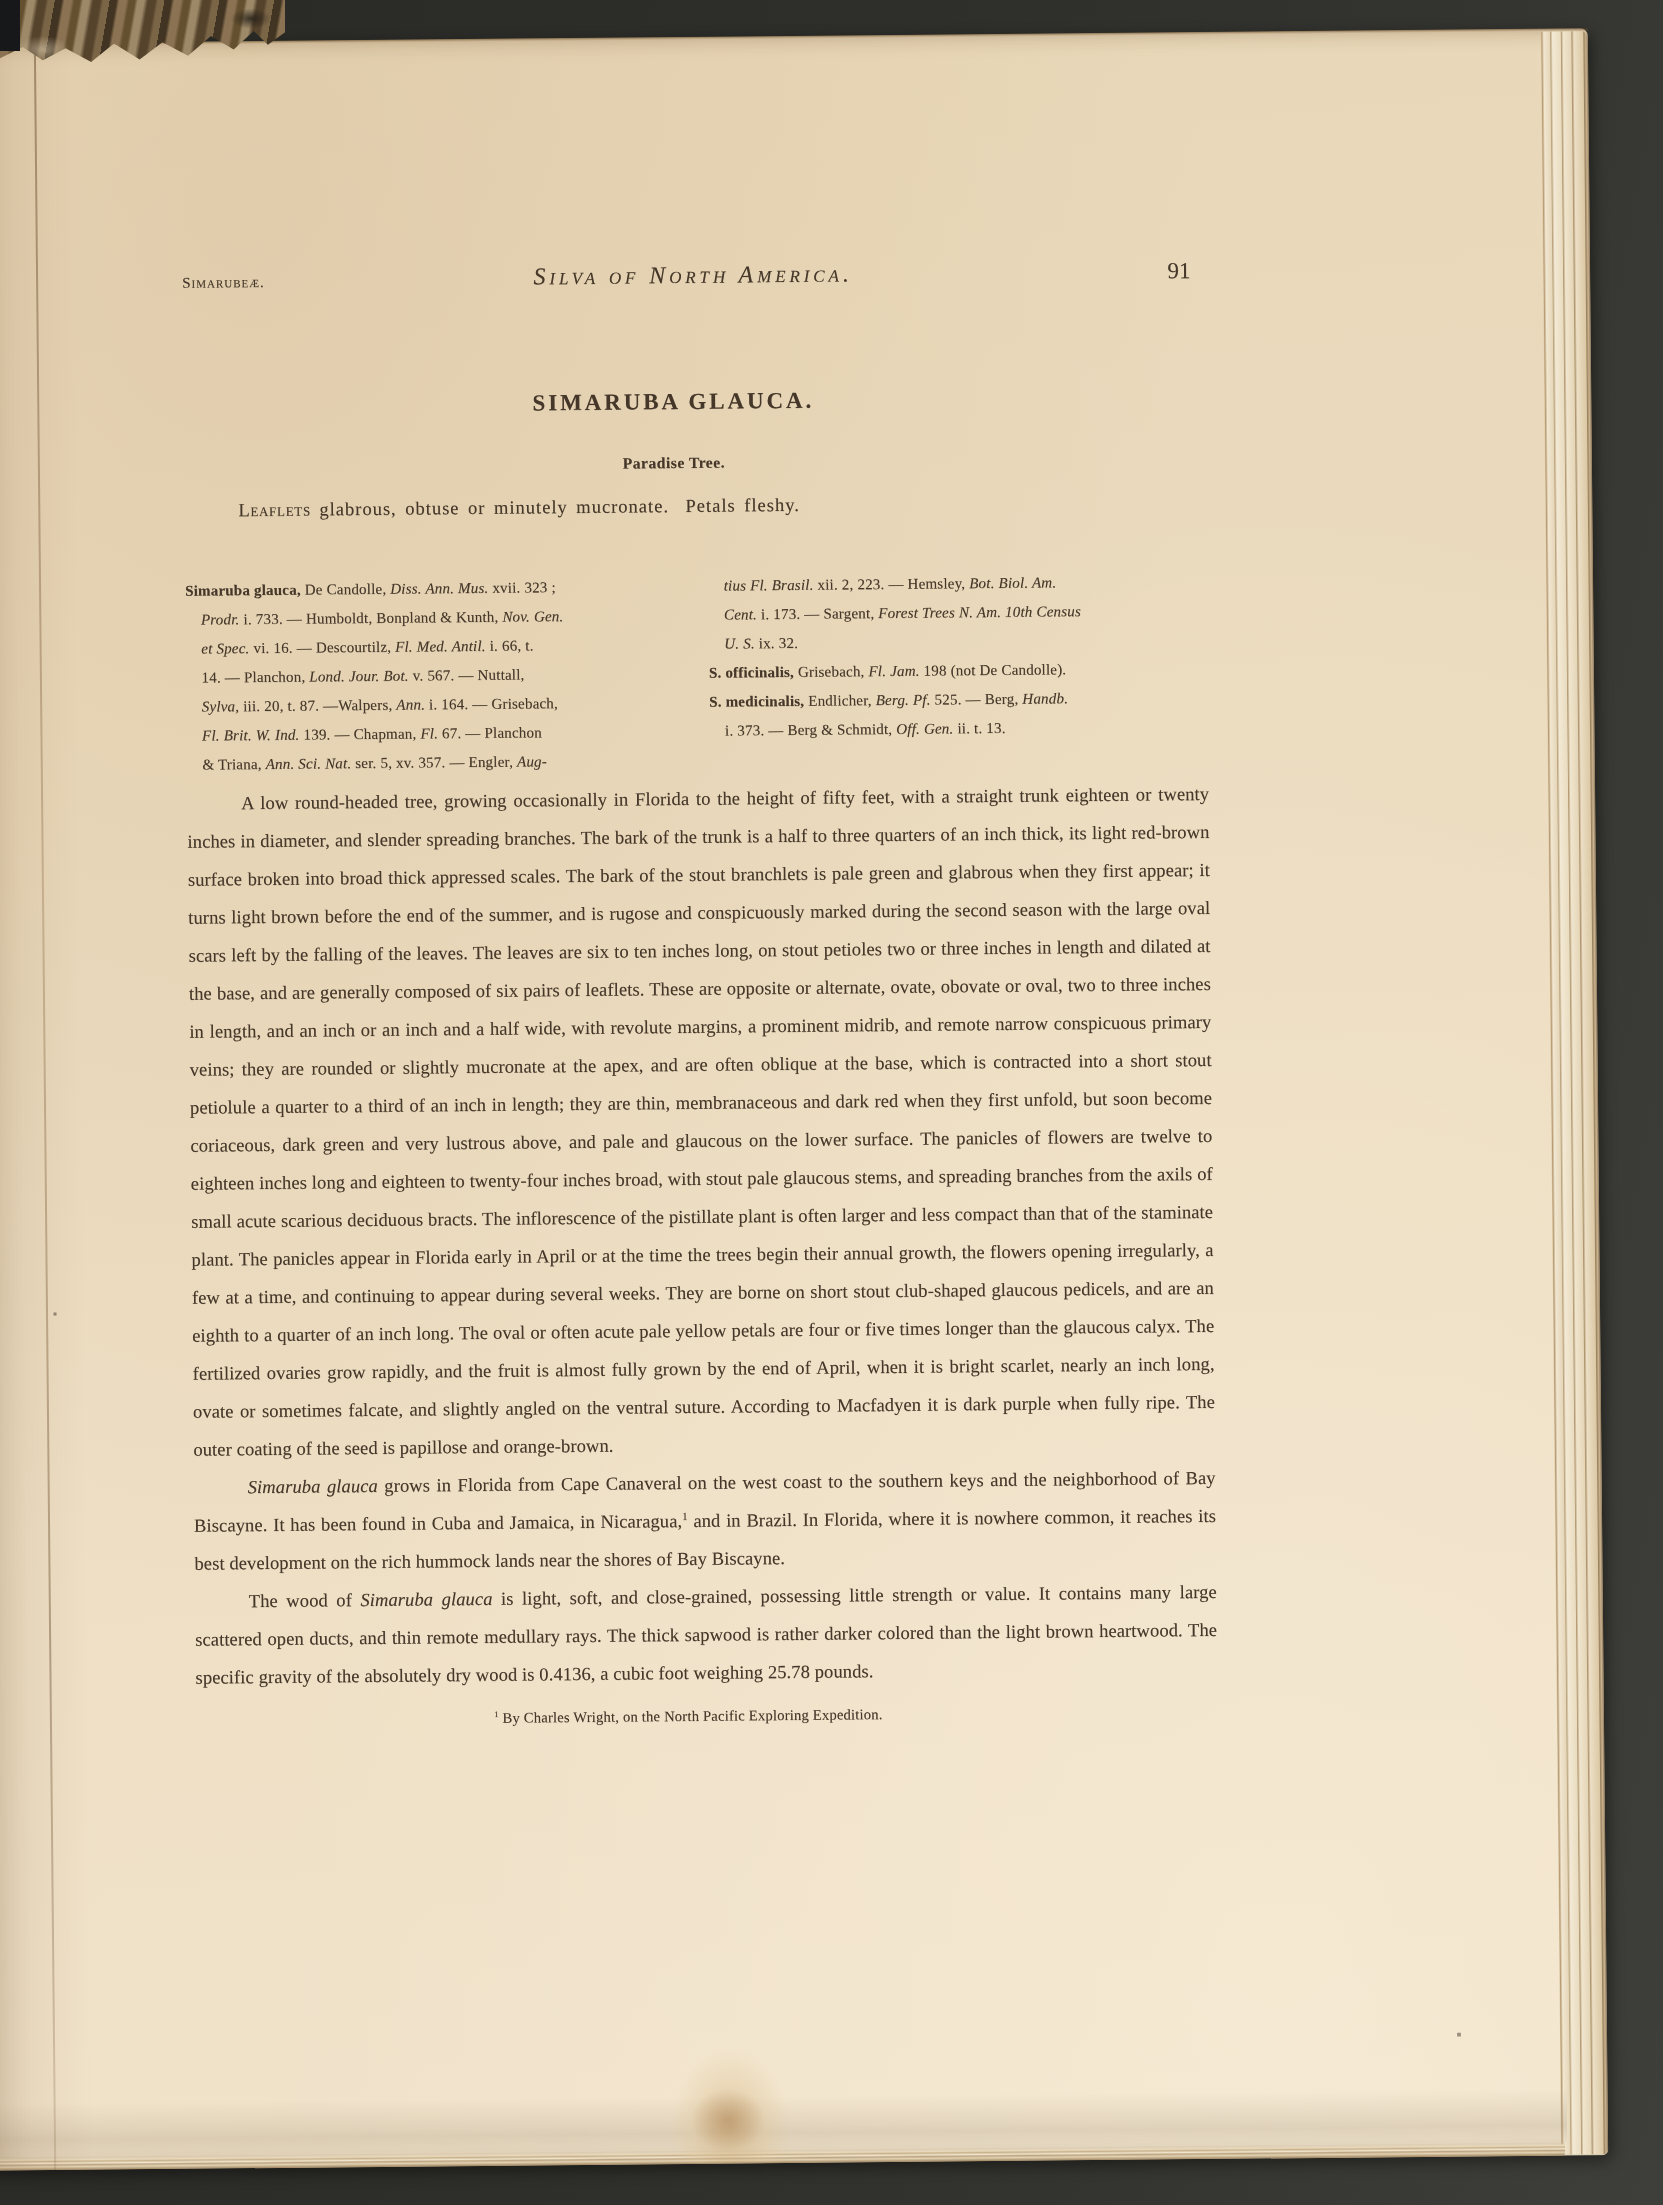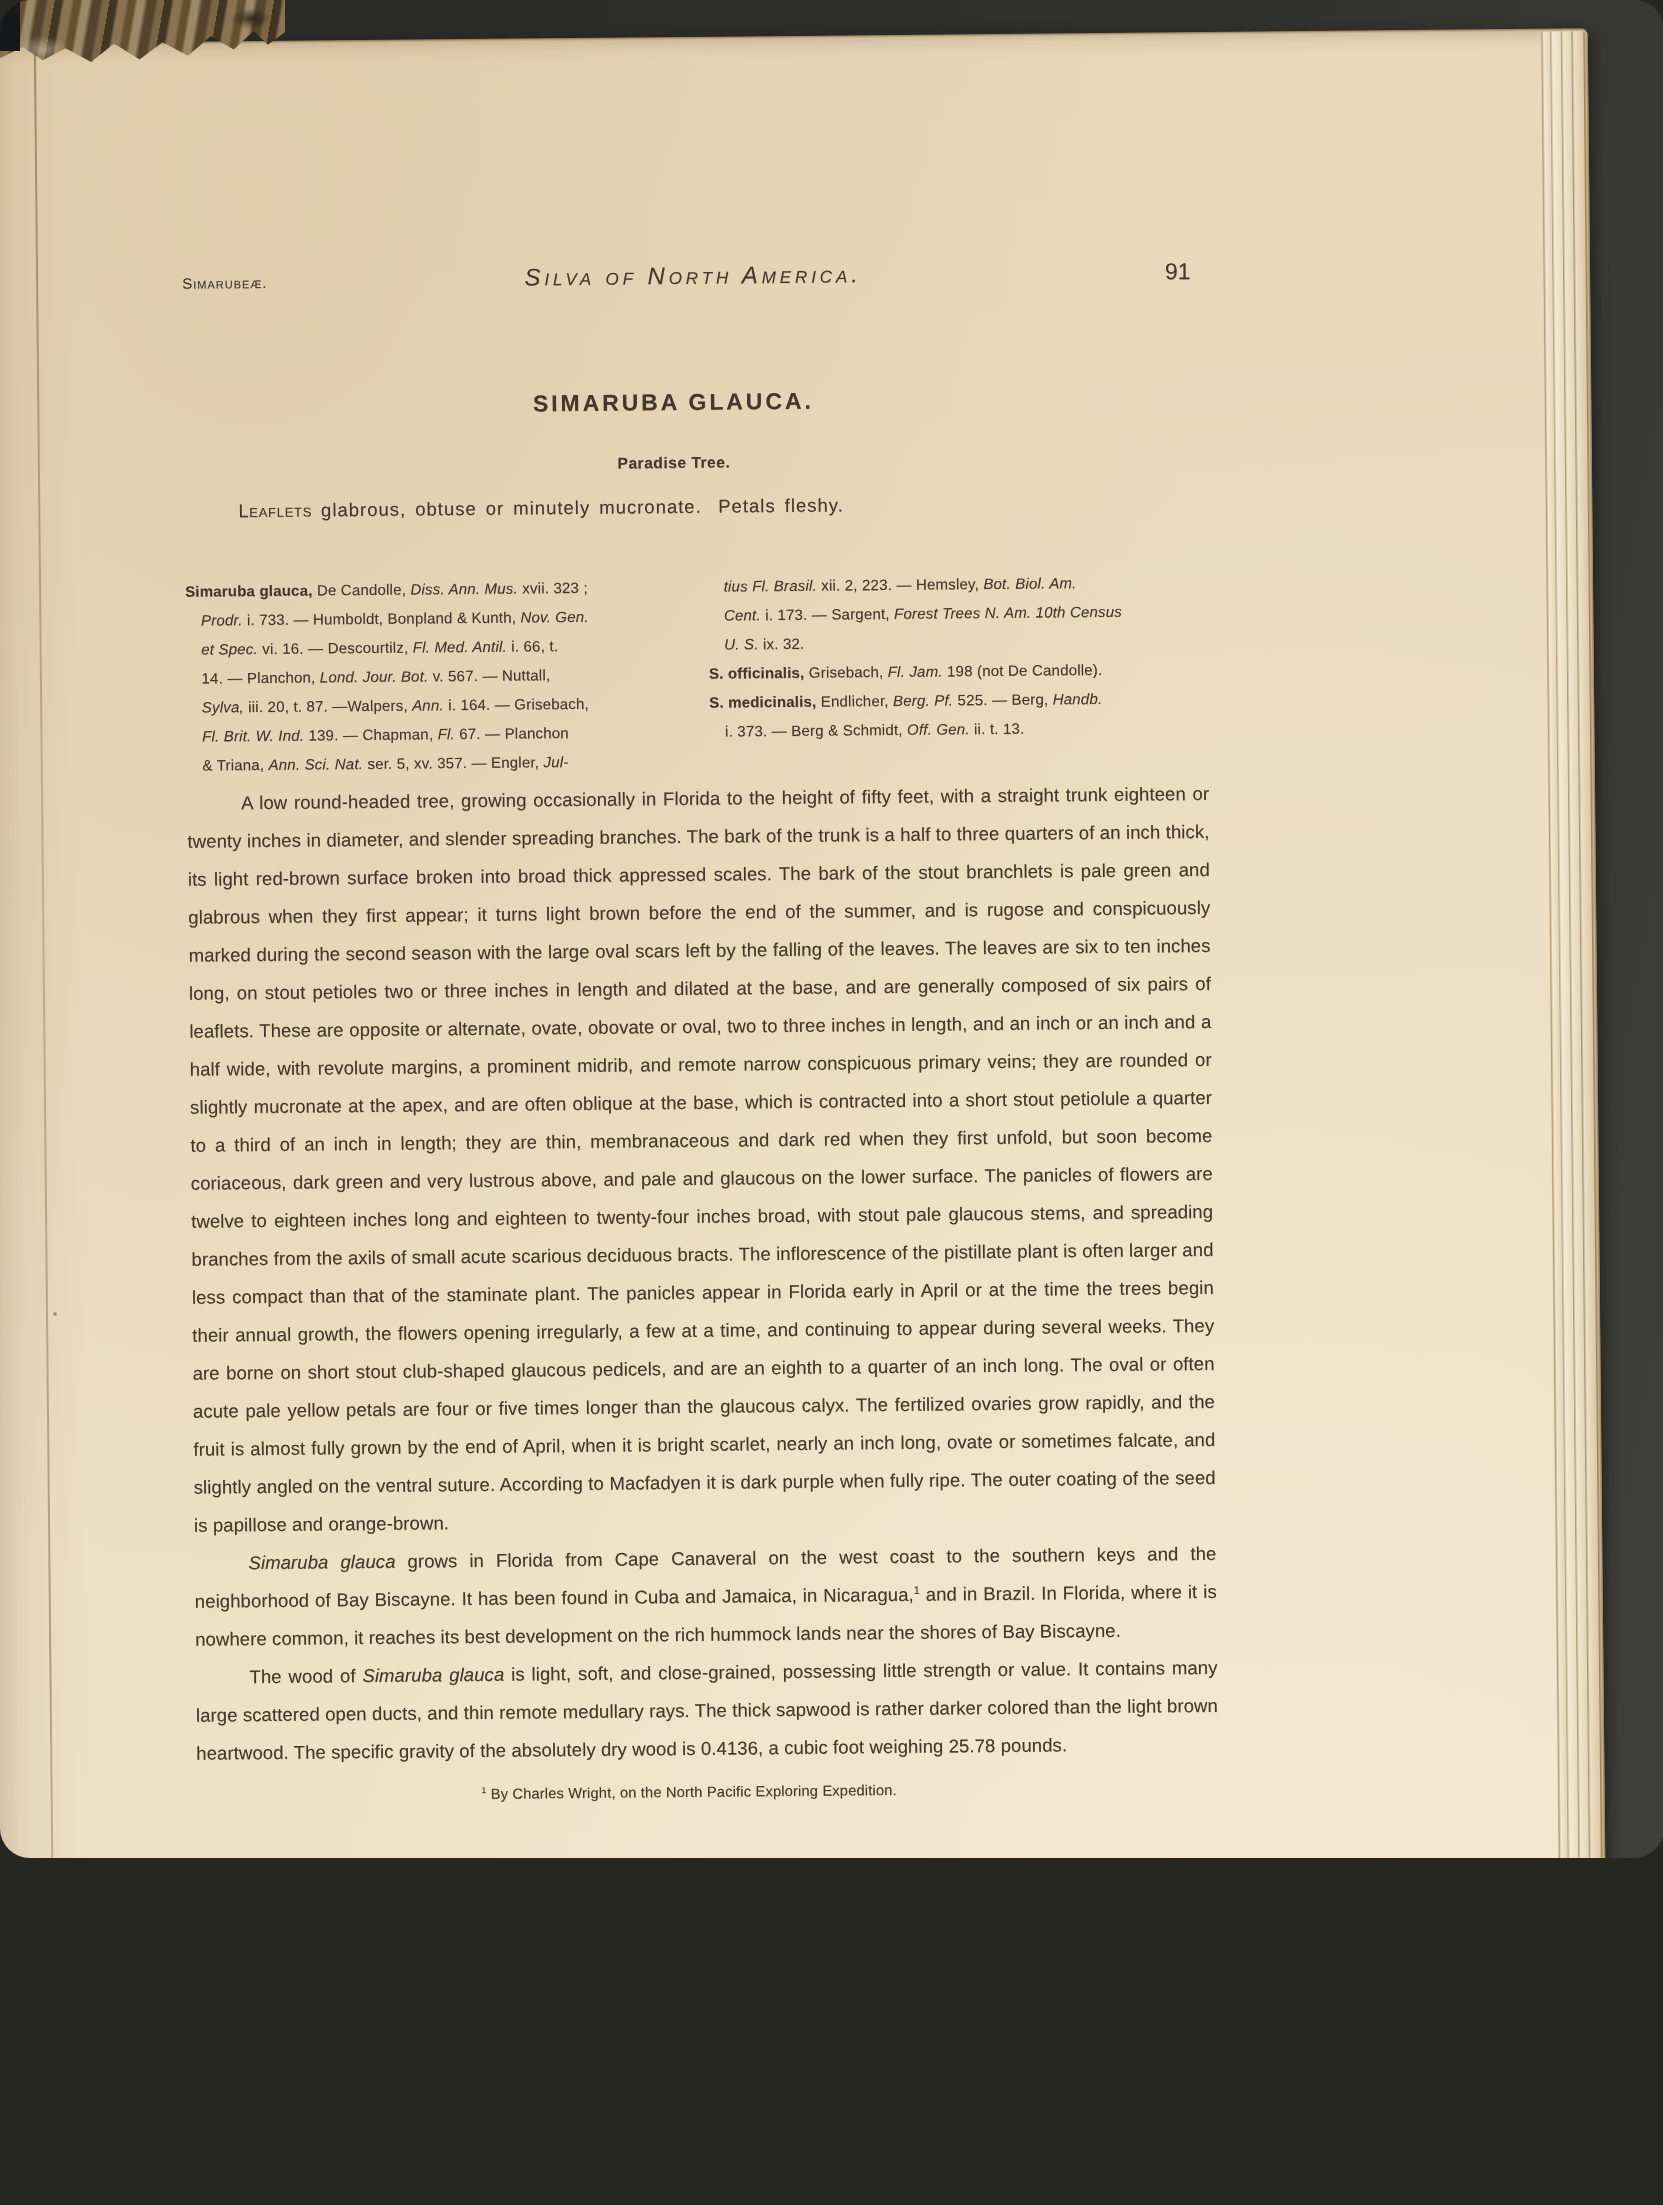--- a/index.html
+++ b/index.html
@@ -1,22 +1,21 @@
 <!DOCTYPE html>
 <html style="font-size:7.8px"><head>
 <meta charset="utf-8">
 <style>
   html,body{margin:0;padding:0;background:#262723;}
   #stage{
     position:relative;
-    width:1664px;height:1858px;
+    width:1664px;height:2205px;
     overflow:hidden;
     background:linear-gradient(100deg,#292a26 0%,#2e2f2a 45%,#33342f 70%,#3e3f3a 100%);
-    font-family:Liberation Sans, sans-serif;
-    border-radius:30px;
+    font-family:Liberation Serif, serif;
   }
   
   .spine{
     position:absolute;left:0;top:0;width:285px;height:62px;z-index:3;
     background:
       radial-gradient(29px 14.6px at 88% 30%, rgba(30,26,20,0.8), transparent 70%),
       radial-gradient(39px 19.5px at 15% 80%, rgba(235,220,190,0.5), transparent 70%),
       repeating-linear-gradient(100deg,
         #423422 0 6.8px, #8a7252 9.7px 16.5px, #64502f 19.5px 25px,
         #9d8968 28px 34px, #55432c 38px 45px, #7b6547 48px 54px);
@@ -133,21 +132,21 @@
 
     <div class="diagnosis"><span class="seg-sc">Leaflets</span><span> glabrous, obtuse or minutely mucronate.</span><span class="seg-gapl">Petals fleshy.</span></div>
 
     <div class="cite-col cite-left">
         <div class="cite-line"><span class="seg-b">Simaruba glauca,</span><span> De Candolle, </span><span class="seg-i">Diss. Ann. Mus.</span><span> xvii. 323 ;</span></div>
         <div class="cite-line indent"><span class="seg-i">Prodr.</span><span> i. 733. — Humboldt, Bonpland &amp; Kunth, </span><span class="seg-i">Nov. Gen.</span></div>
         <div class="cite-line indent"><span class="seg-i">et Spec.</span><span> vi. 16. — Descourtilz, </span><span class="seg-i">Fl. Med. Antil.</span><span> i. 66, t.</span></div>
         <div class="cite-line indent"><span>14. — Planchon, </span><span class="seg-i">Lond. Jour. Bot.</span><span> v. 567. — Nuttall,</span></div>
         <div class="cite-line indent"><span class="seg-i">Sylva,</span><span> iii. 20, t. 87. —Walpers, </span><span class="seg-i">Ann.</span><span> i. 164. — Grisebach,</span></div>
         <div class="cite-line indent"><span class="seg-i">Fl. Brit. W. Ind.</span><span> 139. — Chapman, </span><span class="seg-i">Fl.</span><span> 67. — Planchon</span></div>
-        <div class="cite-line indent"><span>&amp; Triana, </span><span class="seg-i">Ann. Sci. Nat.</span><span> ser. 5, xv. 357. — Engler, </span><span class="seg-i">Jul-</span></div>
+        <div class="cite-line indent"><span>&amp; Triana, </span><span class="seg-i">Ann. Sci. Nat.</span><span> ser. 5, xv. 357. — Engler, </span><span class="seg-i">Aug-</span></div>
       </div>
     <div class="cite-col cite-right">
         <div class="cite-line indent"><span class="seg-i">tius Fl. Brasil.</span><span> xii. 2, 223. — Hemsley, </span><span class="seg-i">Bot. Biol. Am.</span></div>
         <div class="cite-line indent"><span class="seg-i">Cent.</span><span> i. 173. — Sargent, </span><span class="seg-i">Forest Trees N. Am.</span><span class="seg-i"> 10th Census</span></div>
         <div class="cite-line indent"><span class="seg-i">U. S.</span><span> ix. 32.</span></div>
         <div class="cite-line"><span class="seg-b">S. officinalis,</span><span> Grisebach, </span><span class="seg-i">Fl. Jam.</span><span> 198 (not De Candolle).</span></div>
         <div class="cite-line"><span class="seg-b">S. medicinalis,</span><span> Endlicher, </span><span class="seg-i">Berg. Pf.</span><span> 525. — Berg, </span><span class="seg-i">Handb.</span></div>
         <div class="cite-line indent"><span>i. 373. — Berg &amp; Schmidt, </span><span class="seg-i">Off. Gen.</span><span> ii. t. 13.</span></div>
       </div>
 

